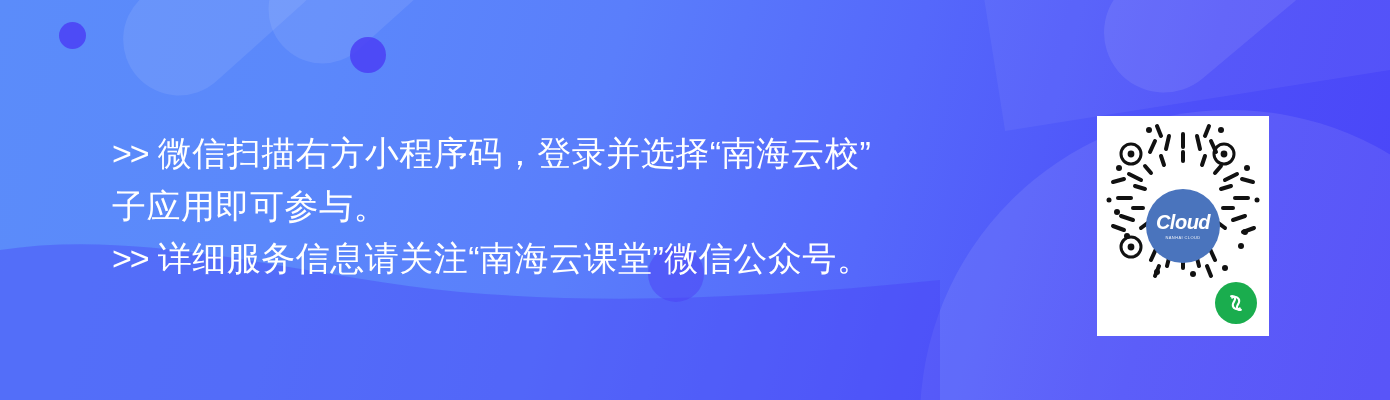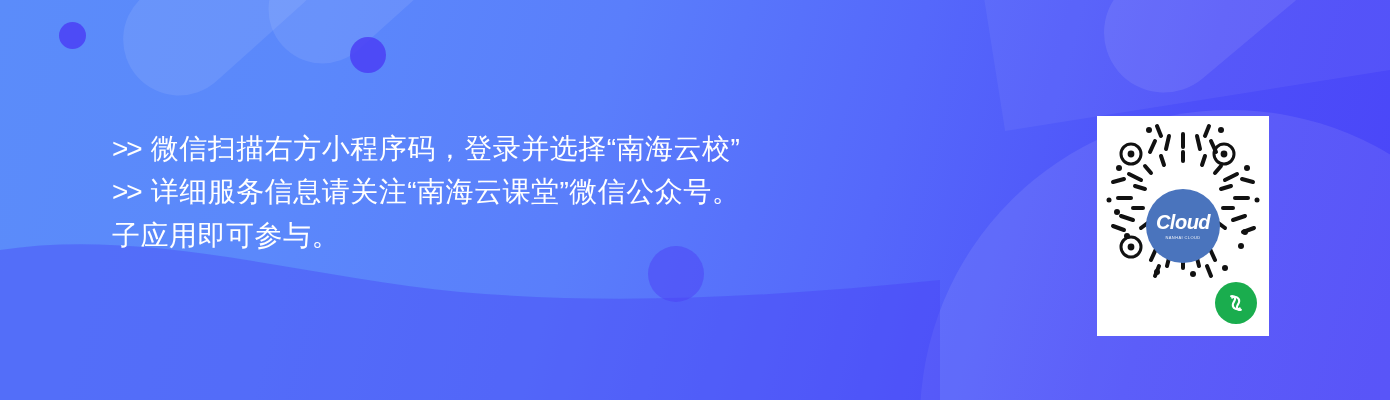--- a/index.html
+++ b/index.html
@@ -85,21 +85,21 @@
     line-height: 1.1;
     white-space: nowrap;
   }
 
   .body-text {
     position: absolute;
     left: 112px;
     top: 127px;
     width: 960px;
     color: #ffffff;
-    font-size: 28px;
+    font-size: 34px;
     line-height: 1.55;
     letter-spacing: 0.5px;
     white-space: nowrap;
   }
   .body-line { display: block; }
   .arrow { letter-spacing: -2px; padding-right: 10px; }
 
   
   .qr-card {
     position: absolute;
@@ -173,22 +173,22 @@
     </svg>
   </div>
 
   <div class="deco dot dot-1"></div>
   <div class="deco dot dot-2"></div>
   <div class="deco dot dot-3"></div>
 
 
   <div class="body-text">
     <span class="body-line"><span class="arrow">&gt;&gt;</span><span>微信扫描右方小程序码，登录并选择“南海云校”</span></span>
+    <span class="body-line"><span>子应用即可参与。</span></span>
     <span class="body-line"><span class="arrow">&gt;&gt;</span><span>详细服务信息请关注“南海云课堂”微信公众号。</span></span>
-    <span class="body-line"><span>子应用即可参与。</span></span>
   </div>
 
   <div class="qr-card">
     <svg class="qr-inner" viewBox="0 0 172 172" xmlns="http://www.w3.org/2000/svg">
       <g fill="#111111">
 
         <g>
           <circle cx="34" cy="38" r="10" fill="none" stroke="#111" stroke-width="3"></circle>
           <circle cx="34" cy="38" r="3.4"></circle>
           <circle cx="127" cy="38" r="10" fill="none" stroke="#111" stroke-width="3"></circle>

